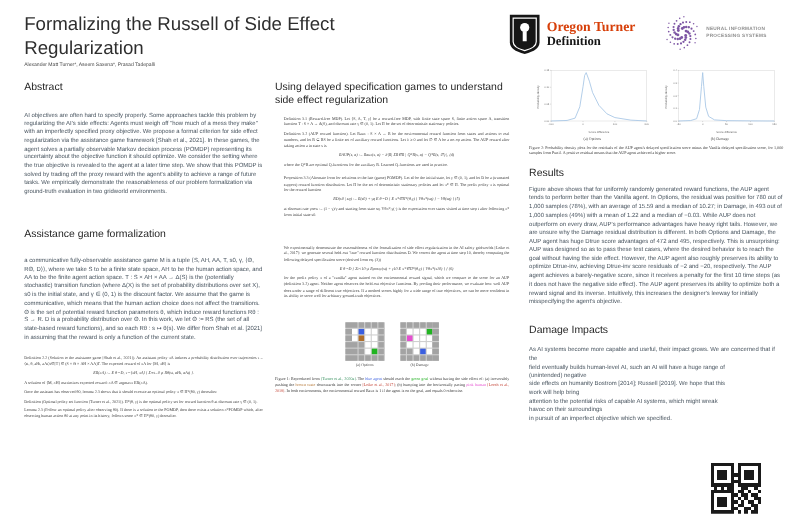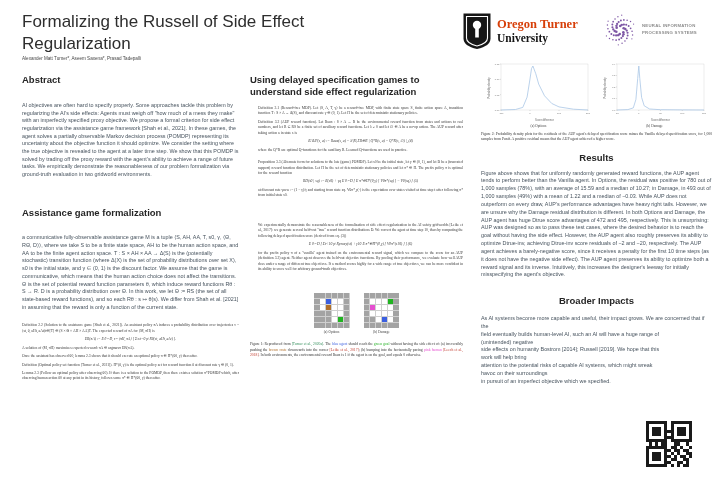--- a/index.html
+++ b/index.html
@@ -13,22 +13,22 @@
   .osu-text div{font-family:"Liberation Serif",serif;font-weight:700;line-height:1.08;}
   .osu-line1{font-size:12.5px;color:#D73F09;}
   .osu-line2{font-size:11.5px;color:#151515;}
   .neurips-logo{position:absolute;left:602px;top:11px;display:flex;align-items:center;gap:4px;}
   .nips-text div{font-size:4.3px;font-weight:700;color:#8d8d8d;letter-spacing:0.25px;line-height:1.6;}
   
   .col{position:absolute;}
   .col1{left:22px;top:74px;width:217px;}
   .col2{left:250px;top:74px;width:213px;}
   .col3{left:481px;top:62px;width:231px;}
-  .sec-h{font-size:9.5px;font-weight:700;color:#262626;line-height:1.25;}
-  .sec-h.centered{text-align:center;}
+  .sec-h{font-size:9.5px;font-weight:400;color:#262626;line-height:1.25;}
+  .sec-h.centered{text-align:left;}
   .body-txt{font-size:5.4px;line-height:1.42;color:#47535e;margin:0;}
   .mt16{margin-top:16px;} .mt44{margin-top:28px;} .mt12{margin-top:12px;}
   .mathblock{font-family:"Liberation Serif",serif;font-size:3.7px;line-height:1.48;color:#383838;}
   .mathblock p{margin:0 0 3px 0;text-align:justify;}
   .mathblock .eq{text-align:center;font-style:italic;margin:3px 0 3px 0;}
   
   .fig1-row{display:flex;justify-content:center;gap:14px;margin-top:20px;}
   .gridworld{display:grid;grid-template-columns:repeat(6,5.4px);grid-auto-rows:5.4px;gap:0.5px;
              background:#cfcfcf;padding:0.5px;}
   .grid-label,.plot-label{font-family:"Liberation Serif",serif;font-size:3.5px;color:#444;
@@ -60,21 +60,21 @@
 
   <div class="osu-logo">
     <svg viewBox="0 0 30 38" width="30" height="38">
       <path d="M1.5,1.5 h27 v25 q0,7.5 -13.5,10.5 q-13.5,-3 -13.5,-10.5 Z" fill="#161616"></path>
       <path d="M4.5,4.5 h21 v21.5 q0,5.5 -10.5,8 q-10.5,-2.5 -10.5,-8 Z" fill="none" stroke="#ffffff" stroke-width="1.1"></path>
       <circle cx="15" cy="13" r="4.2" fill="#ffffff"></circle>
       <rect x="13.2" y="16.5" width="3.6" height="9" fill="#ffffff"></rect>
     </svg>
     <div class="osu-text">
       <div class="osu-line1">Oregon Turner</div>
-      <div class="osu-line2">University</div>
+      <div class="osu-line2">Definition</div>
     </div>
   </div>
 
   <div class="neurips-logo">
     <svg id="neurips-swirl-svg" viewBox="0 0 40 40" width="36" height="38">
         <circle cx="23.7" cy="22.5" r="1.45" fill="#7e57a5"></circle>
         <circle cx="23.9" cy="24.6" r="1.36" fill="#7e57a5"></circle>
         <circle cx="23.2" cy="26.8" r="1.26" fill="#7e57a5"></circle>
         <circle cx="21.5" cy="28.9" r="1.17" fill="#7e57a5"></circle>
         <circle cx="19.0" cy="30.5" r="1.07" fill="#7e57a5"></circle>
@@ -314,21 +314,21 @@
             <text x="57.5" y="58.8" font-size="2.6" fill="#666" text-anchor="middle" font-family="Liberation Sans, sans-serif">Score difference</text>
           </svg>
         <div class="plot-label">(b) Damage</div>
       </div>
     </div>
     <p class="fig2-cap">Figure 2: Probability density plots for the residuals of the AUP agent's delayed specification score minus the Vanilla delayed specification score, for 1,000 samples from Punif. A positive residual means that the AUP agent achieved a higher score.</p>
 
     <div class="sec-h centered results-h">Results</div>
     <p class="results-body">Figure above shows that for uniformly randomly generated reward functions, the AUP agent tends to perform better than the Vanilla agent. In Options, the residual was positive for 780 out of 1,000 samples (78%), with an average of 15.59 and a median of 10.27; in Damage, in 493 out of 1,000 samples (49%) with a mean of 1.22 and a median of −0.03. While AUP does not outperform on every draw, AUP's performance advantages have heavy right tails. However, we are unsure why the Damage residual distribution is different. In both Options and Damage, the AUP agent has huge Dtrue score advantages of 472 and 495, respectively. This is unsurprising: AUP was designed so as to pass these test cases, where the desired behavior is to reach the goal without having the side effect. However, the AUP agent also roughly preserves its ability to optimize Dtrue-inv, achieving Dtrue-inv score residuals of −2 and −20, respectively. The AUP agent achieves a barely-negative score, since it receives a penalty for the first 10 time steps (as it does not have the negative side effect). The AUP agent preserves its ability to optimize both a reward signal and its inverse. Intuitively, this increases the designer's leeway for initially misspecifying the agent's objective.</p>
 
-    <div class="sec-h centered bi-h">Broader Impacts</div>
+    <div class="sec-h centered bi-h">Damage Impacts</div>
     <p class="bi-body">As AI systems become more capable and useful, their impact grows. We are concerned that if the
 field eventually builds human-level AI, such an AI will have a huge range of
 (unintended) negative
 side effects on humanity Bostrom [2014]; Russell [2019]. We hope that this
 work will help bring
 attention to the potential risks of capable AI systems, which might wreak
 havoc on their surroundings
 in pursuit of an imperfect objective which we specified.</p>
   </div>
 

